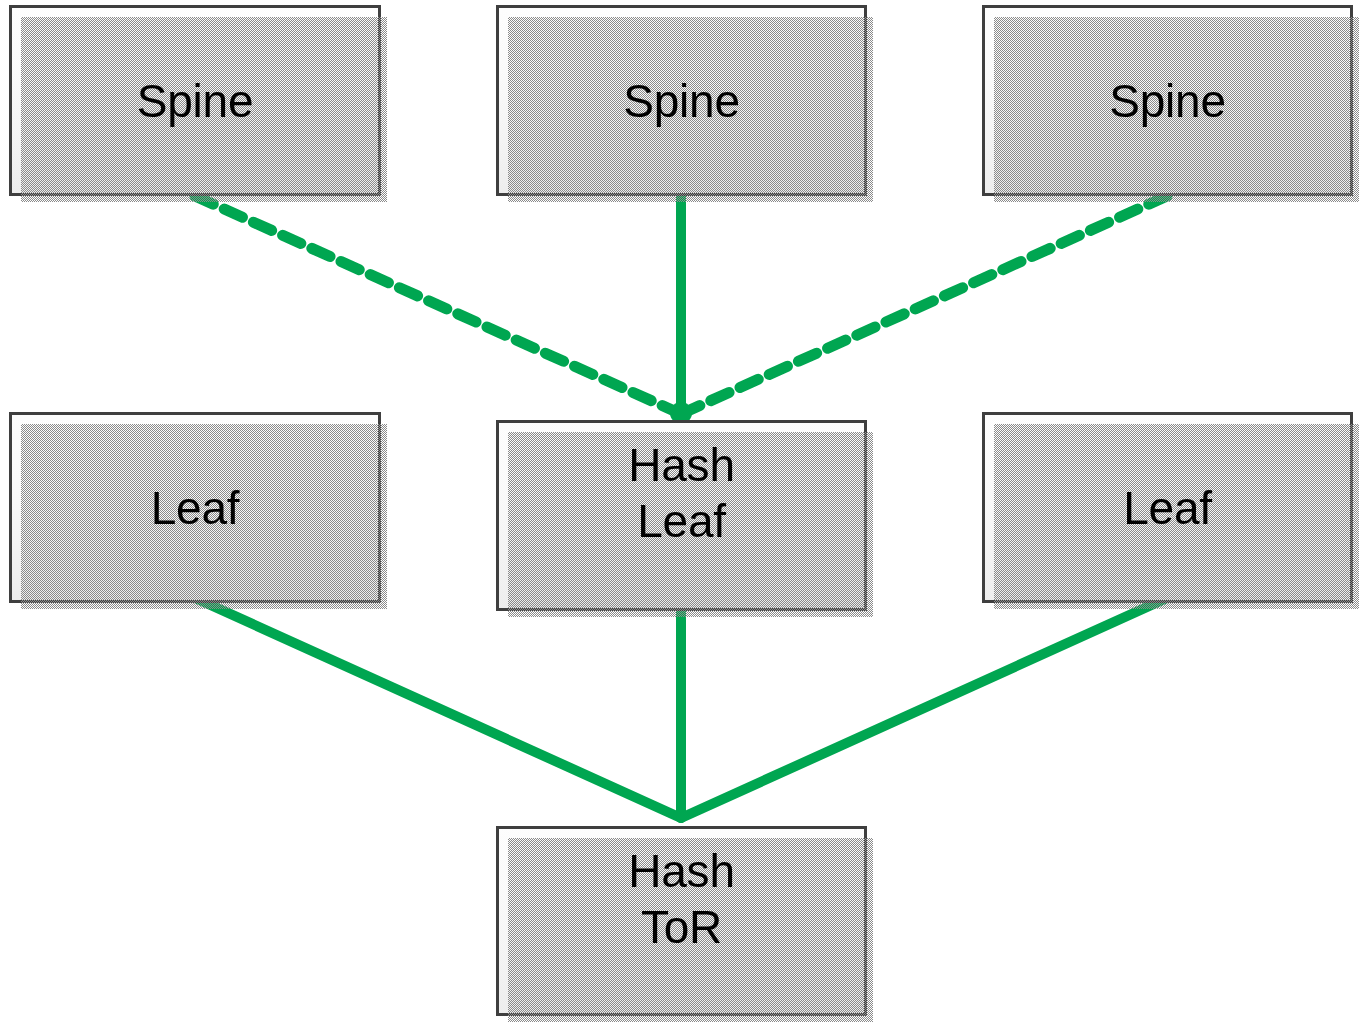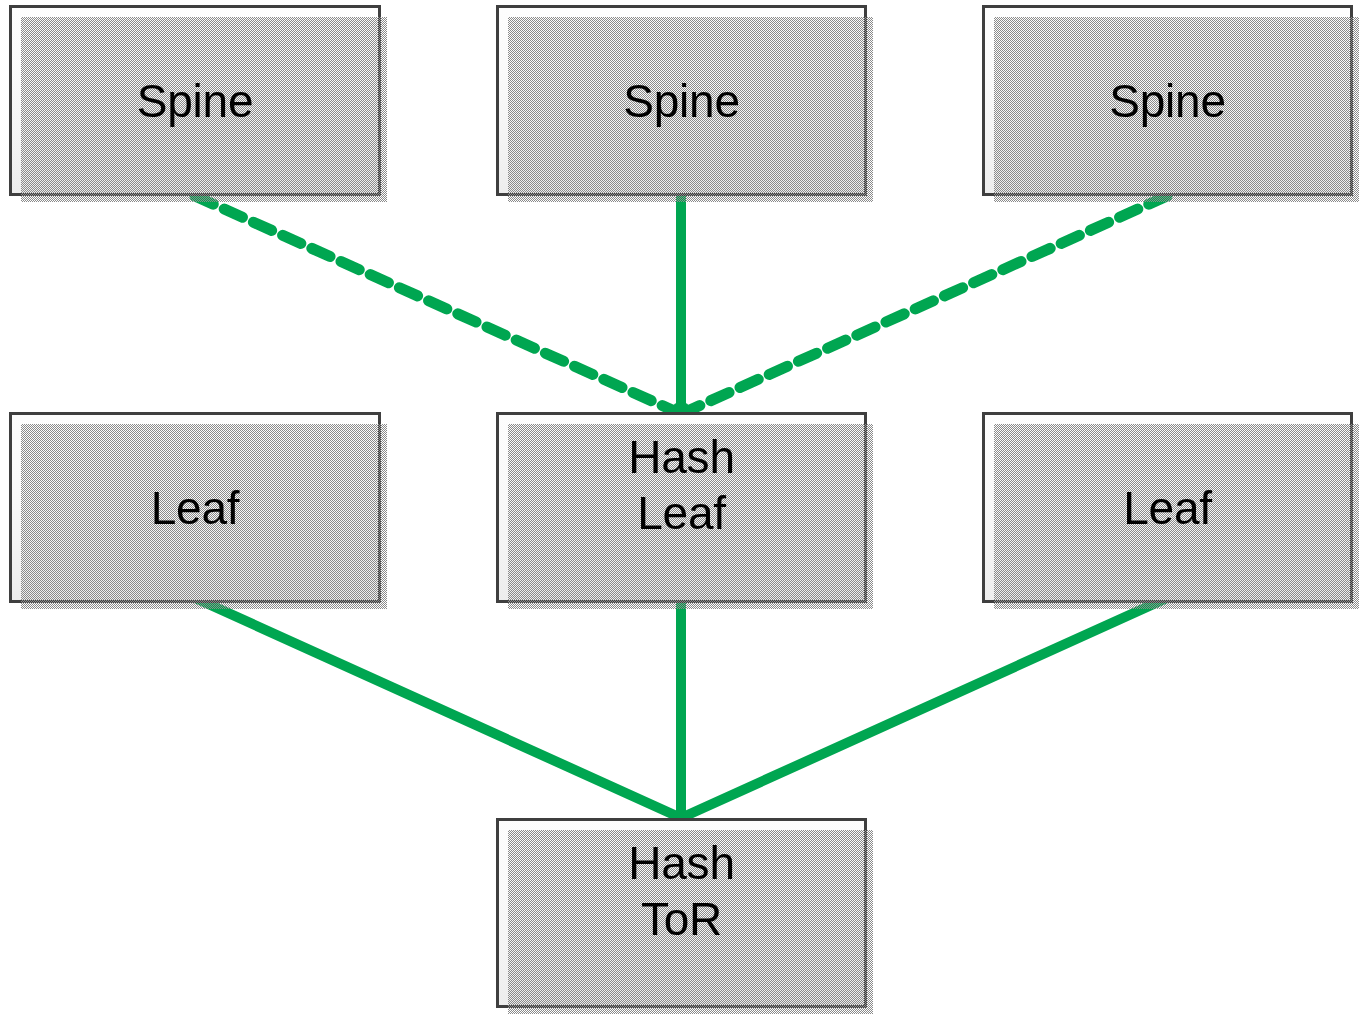--- a/index.html
+++ b/index.html
@@ -57,20 +57,21 @@
     color: #000000;
     font-size: 46px;
     line-height: 56px;
     text-align: center;
     white-space: pre-line;
     letter-spacing: -0.2px;
   }
   
   .node.top-aligned {
     justify-content: flex-start;
+    margin-top: 8px;
   }
   .node.top-aligned .label {
     margin-top: 14px;
   }
 </style>
 </head>
 <body>
 
 <div id="canvas">
 

